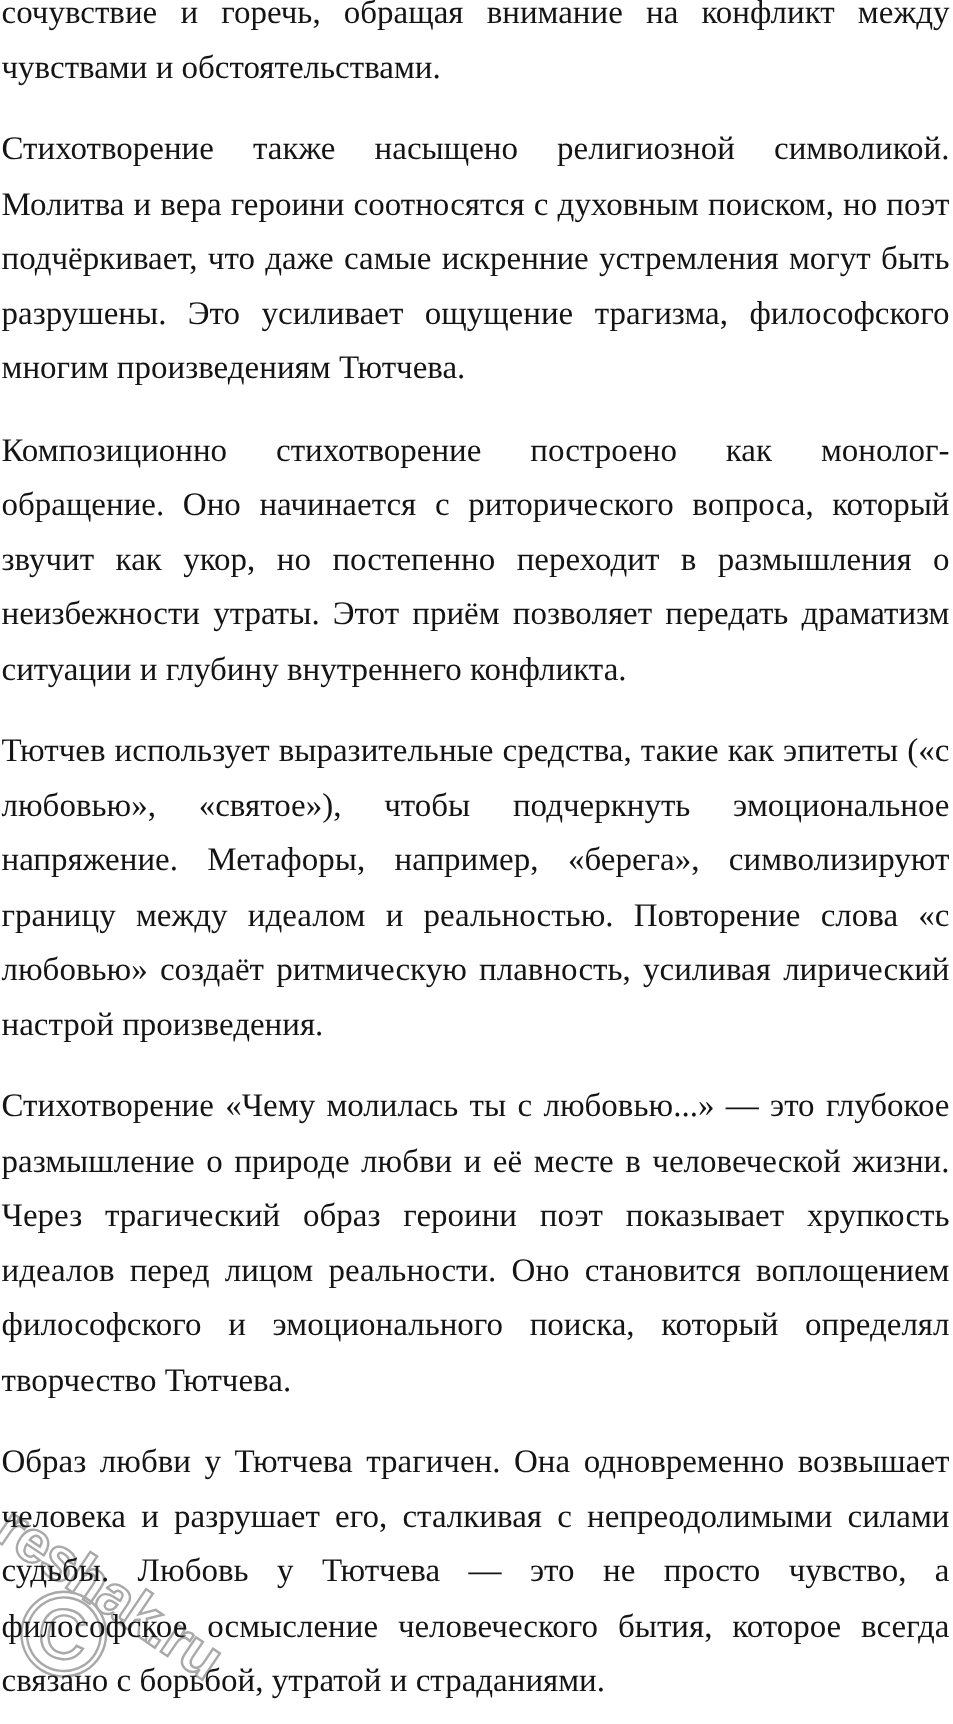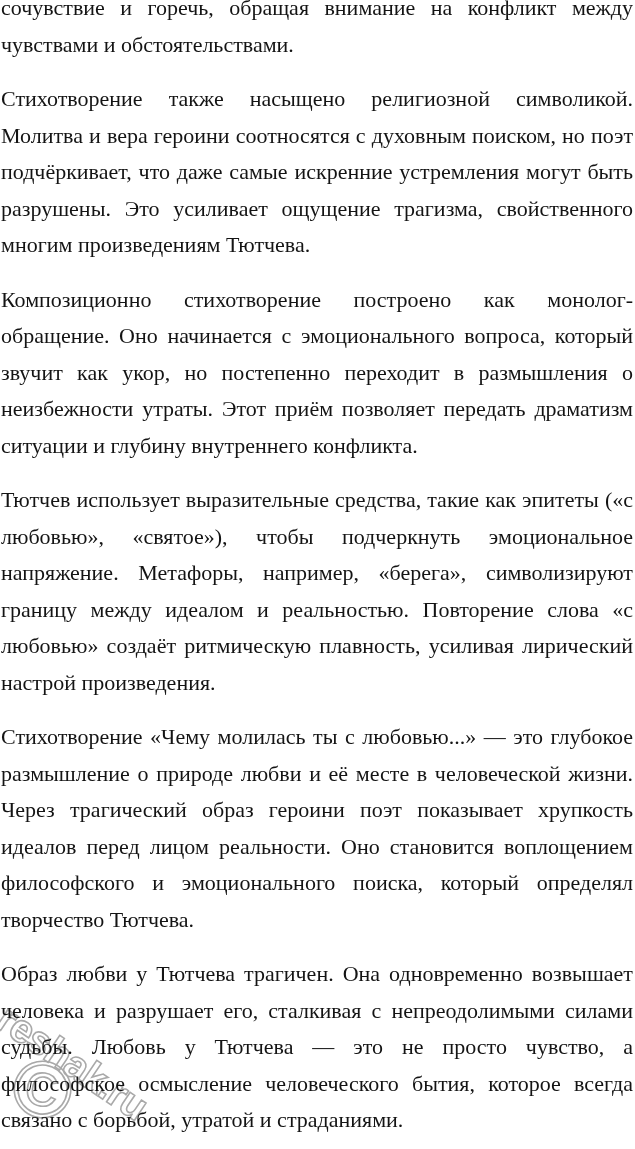--- a/index.html
+++ b/index.html
@@ -79,20 +79,20 @@
 
 <div class="page">
 
   <div class="watermark">
     <span class="wm-copyright">©</span>
     <span class="wm-text">reshak.ru</span>
   </div>
 
   <div class="doc">
     <p>сочувствие и горечь, обращая внимание на конфликт между чувствами и обстоятельствами.</p>
-    <p>Стихотворение также насыщено религиозной символикой. Молитва и вера героини соотносятся с духовным поиском, но поэт подчёркивает, что даже самые искренние устремления могут быть разрушены. Это усиливает ощущение трагизма, свойственного многим произведениям Тютчева.</p>
-    <p>Композиционно стихотворение построено как монолог-обращение. Оно начинается с эмоционального вопроса, который звучит как укор, но постепенно переходит в размышления о неизбежности утраты. Этот приём позволяет передать драматизм ситуации и глубину внутреннего конфликта.</p>
+    <p>Стихотворение также насыщено религиозной символикой. Молитва и вера героини соотносятся с духовным поиском, но поэт подчёркивает, что даже самые искренние устремления могут быть разрушены. Это усиливает ощущение трагизма, философского многим произведениям Тютчева.</p>
+    <p>Композиционно стихотворение построено как монолог-обращение. Оно начинается с риторического вопроса, который звучит как укор, но постепенно переходит в размышления о неизбежности утраты. Этот приём позволяет передать драматизм ситуации и глубину внутреннего конфликта.</p>
     <p>Тютчев использует выразительные средства, такие как эпитеты («с любовью», «святое»), чтобы подчеркнуть эмоциональное напряжение. Метафоры, например, «берега», символизируют границу между идеалом и реальностью. Повторение слова «с любовью» создаёт ритмическую плавность, усиливая лирический настрой произведения.</p>
     <p>Стихотворение «Чему молилась ты с любовью...» — это глубокое размышление о природе любви и её месте в человеческой жизни. Через трагический образ героини поэт показывает хрупкость идеалов перед лицом реальности. Оно становится воплощением философского и эмоционального поиска, который определял творчество Тютчева.</p>
     <p>Образ любви у Тютчева трагичен. Она одновременно возвышает человека и разрушает его, сталкивая с непреодолимыми силами судьбы. Любовь у Тютчева — это не просто чувство, а философское осмысление человеческого бытия, которое всегда связано с борьбой, утратой и страданиями.</p>
   </div>
 
 </div>
 
 </body></html>

